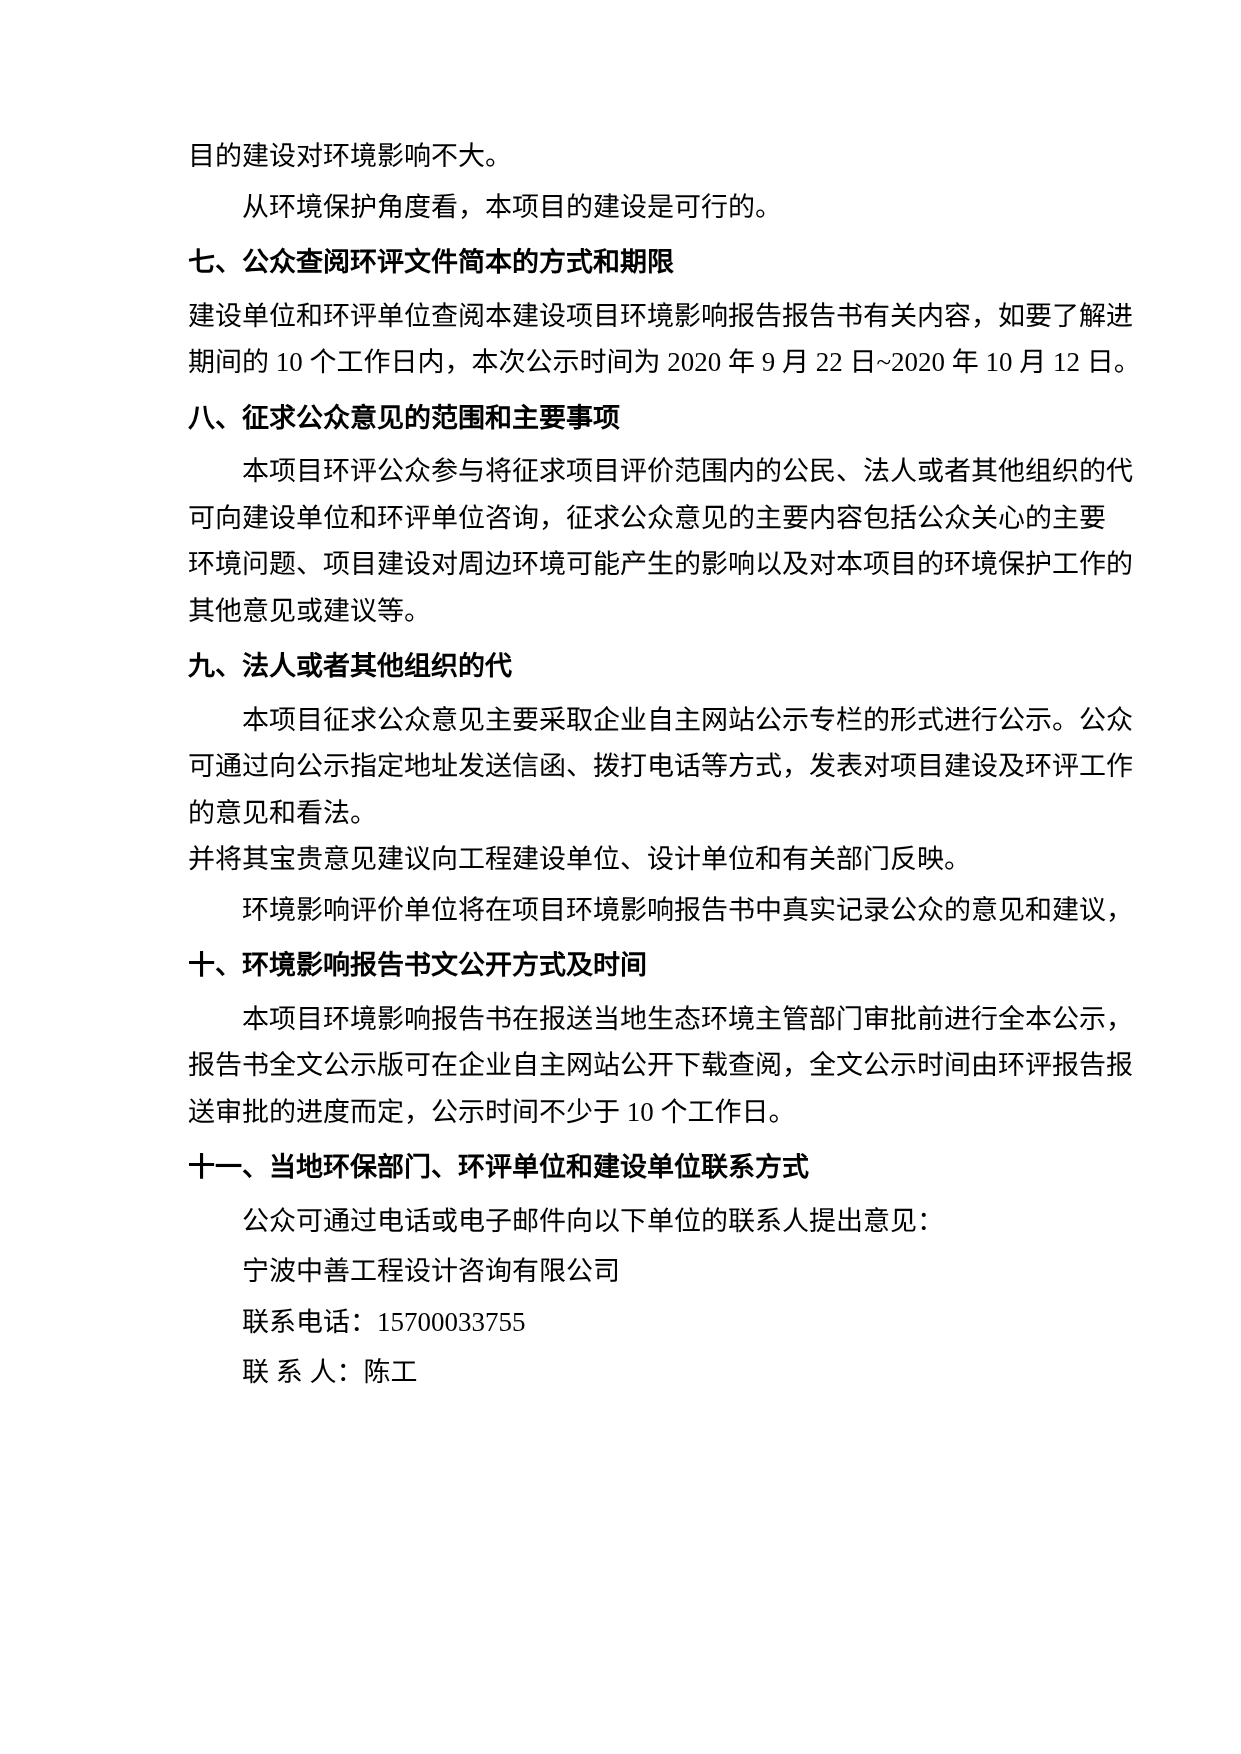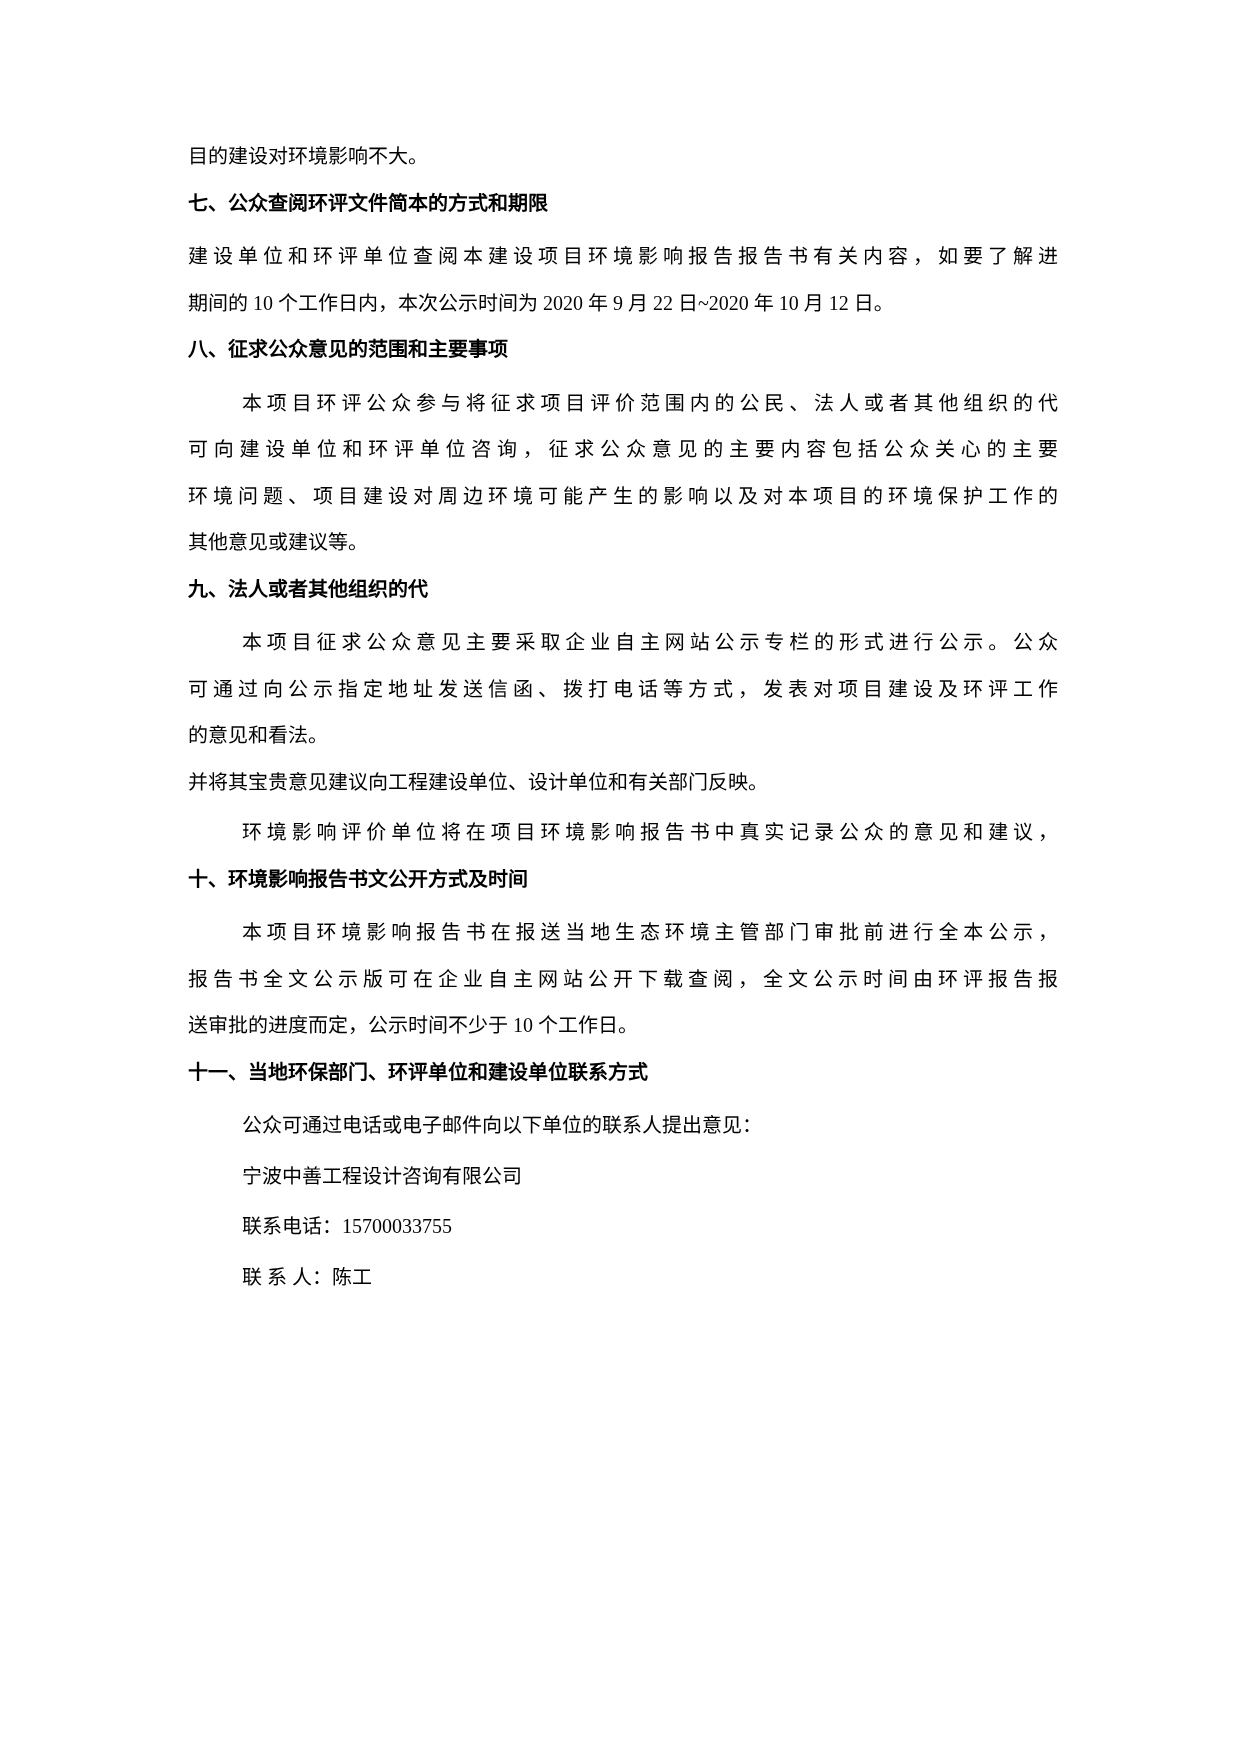--- a/index.html
+++ b/index.html
@@ -16,51 +16,52 @@
     overflow: hidden;
     font-family: "Liberation Serif", "DejaVu Serif", serif;
   }
   .content {
     position: absolute;
     left: 188px;
     top: 133px;
     width: 870px;
   }
   .line {
-    font-size: 20px;
+    font-size: 27px;
     line-height: 46.5px;
     height: 46.5px;
     white-space: nowrap;
     text-align: left;
     color: #000000;
   }
   .line.just {
     
     text-align: justify;
     text-align-last: justify;
   }
   .line.indent {
     text-indent: 54px; 
   }
   .line.para {
     margin-top: 4px;   
   }
   .line.heading {
     font-family: "Liberation Sans", "DejaVu Sans", sans-serif;
     font-weight: bold;
-    margin-top: 0;
+    margin-top: 9px;
     margin-bottom: 7px;
   }
 </style>
 </head>
 <body>
 
 <div class="page">
   <main class="content" id="doc-content">
       <div class="line">目的建设对环境影响不大。</div>
+      <div class="line indent para">从环境保护角度看，本项目的建设是可行的。</div>
       <div class="line heading">七、公众查阅环评文件简本的方式和期限</div>
       <div class="line just">建设单位和环评单位查阅本建设项目环境影响报告报告书有关内容，如要了解进</div>
       <div class="line">期间的 10 个工作日内，本次公示时间为 2020 年 9 月 22 日~2020 年 10 月 12 日。</div>
       <div class="line heading">八、征求公众意见的范围和主要事项</div>
       <div class="line indent para just">本项目环评公众参与将征求项目评价范围内的公民、法人或者其他组织的代</div>
       <div class="line just">可向建设单位和环评单位咨询，征求公众意见的主要内容包括公众关心的主要</div>
       <div class="line just">环境问题、项目建设对周边环境可能产生的影响以及对本项目的环境保护工作的</div>
       <div class="line">其他意见或建议等。</div>
       <div class="line heading">九、法人或者其他组织的代</div>
       <div class="line indent para just">本项目征求公众意见主要采取企业自主网站公示专栏的形式进行公示。公众</div>

